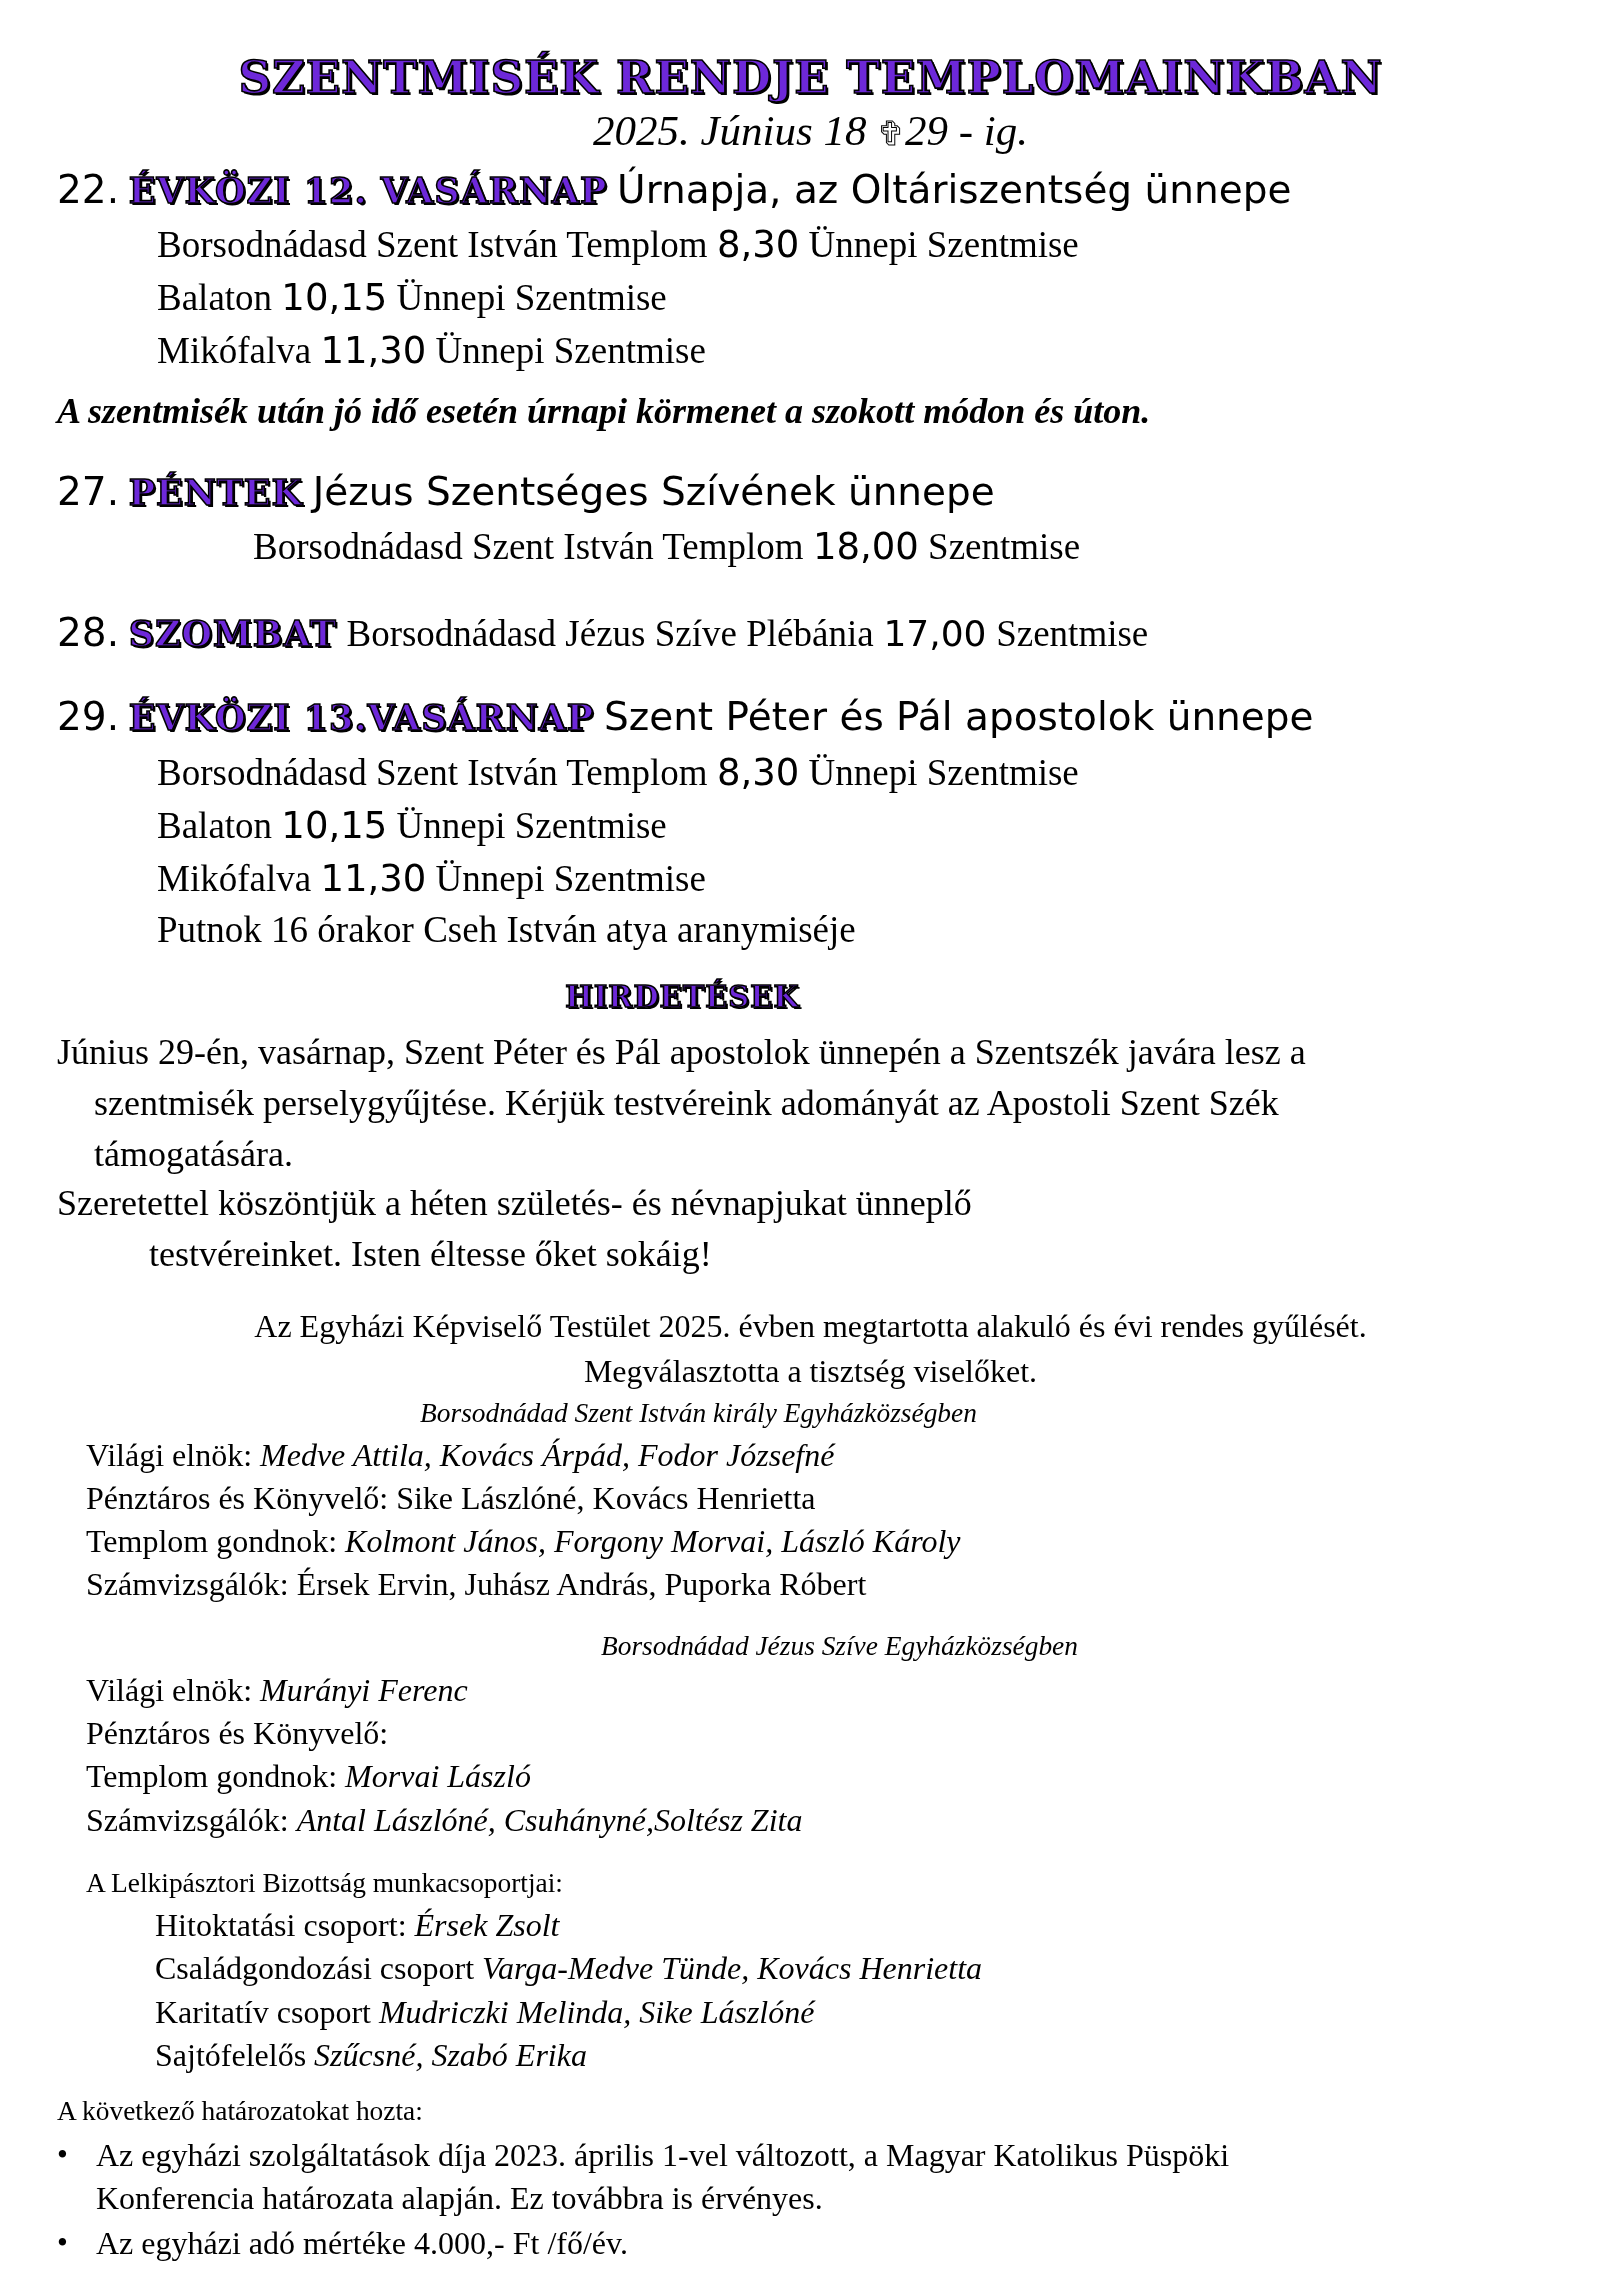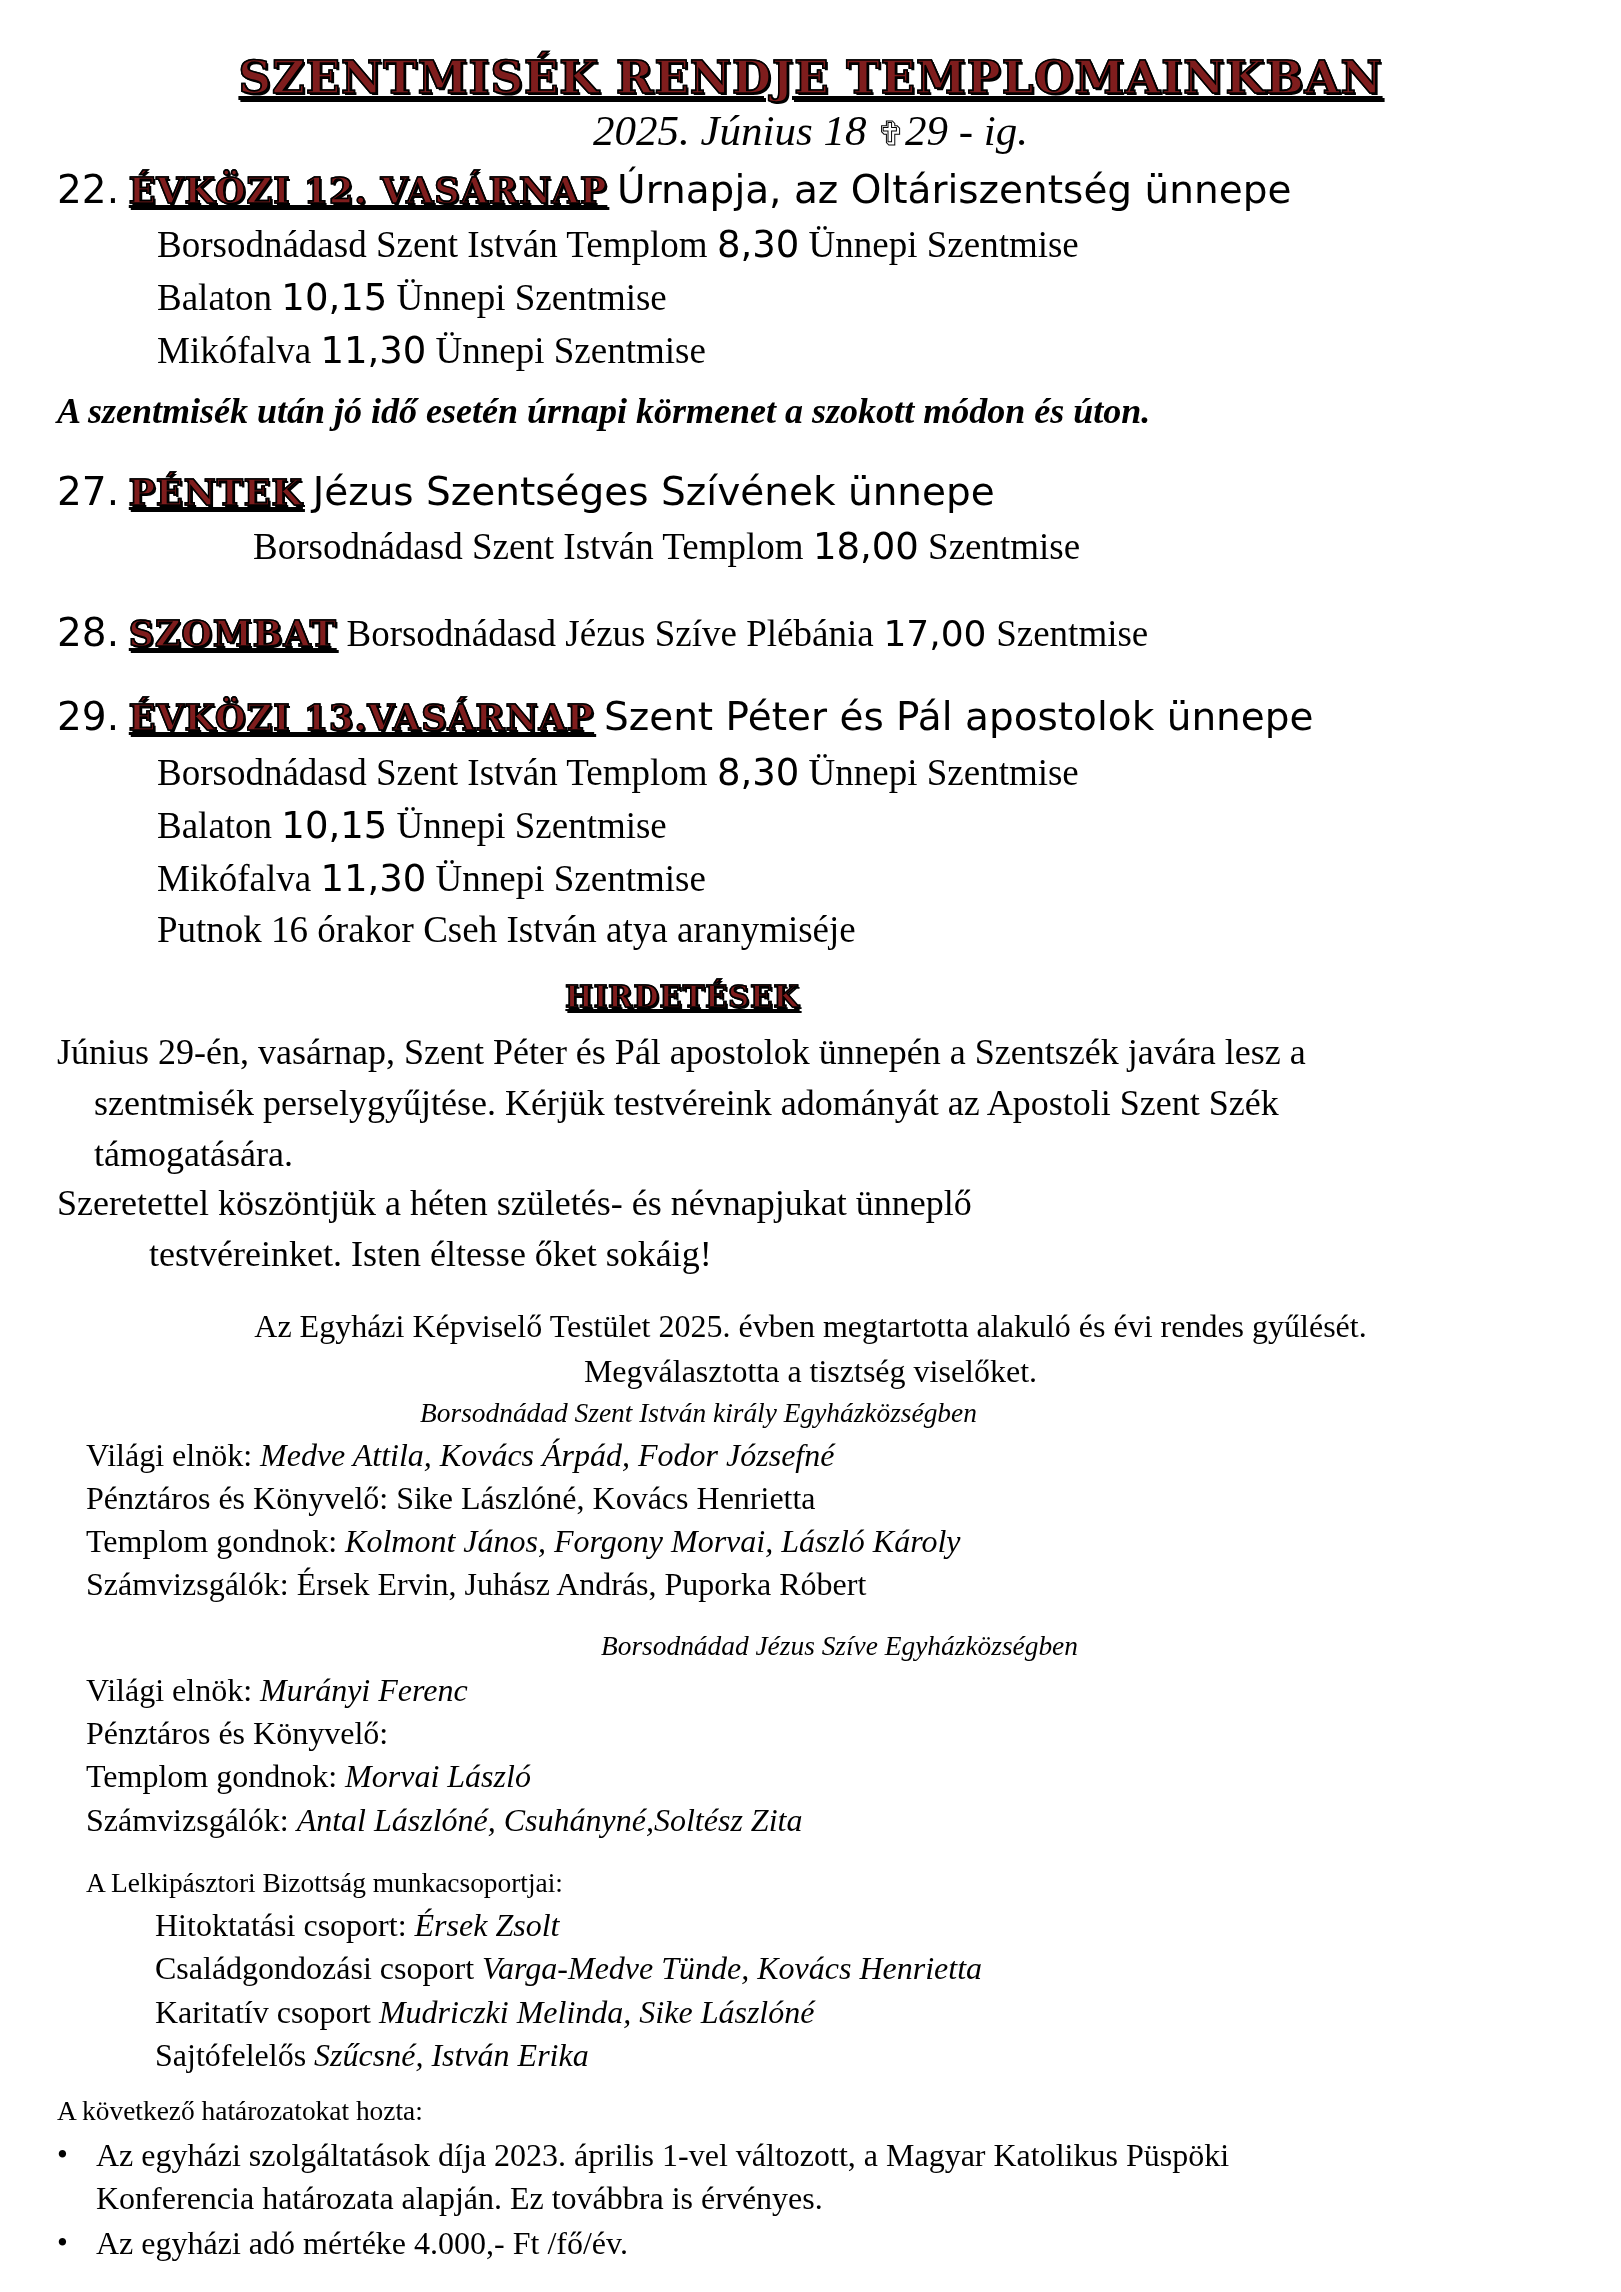--- a/index.html
+++ b/index.html
@@ -1,18 +1,18 @@
 <!DOCTYPE html>
 <html><head>
   <meta charset="utf-8">
   <style>
     html, body { margin: 0; padding: 0; background: #ffffff; }
     body { width: 1621px; height: 2293px; position: relative; overflow: hidden; color: #000; font-family: "Liberation Serif", serif; }
     .abs { position: absolute; white-space: nowrap; }
-    .deco { font-family: "DejaVu Serif", serif; font-weight: bold; text-decoration: underline; letter-spacing: 1px; color: #7f1d1d; -webkit-text-stroke: 1.6px #000; text-shadow: 2px 2px 0 #000; }
+    .deco { font-family: "DejaVu Serif", serif; font-weight: bold; letter-spacing: 1px; color: #6d28d9; -webkit-text-stroke: 1.6px #000; text-shadow: 2px 2px 0 #000; }
     .serif { font-family: "Liberation Serif", serif; }
     .ital { font-style: italic; }
     .title { left: 0; width: 1621px; text-align: center; top: 51px; font-size: 45px; }
     .date { left: 0; width: 1621px; text-align: center; top: 106px; font-size: 43px; font-style: italic; }
     .dayline { left: 57px; font-size: 39px; }
     .dayline .num { font-family: "DejaVu Sans", sans-serif; }
     .dayline .deco { font-size: 35px; }
     .dayline .sub { font-family: "DejaVu Sans", sans-serif; }
     .mass { font-size: 37px; }
     .mass .time { font-family: "DejaVu Sans", sans-serif; }
@@ -86,21 +86,21 @@
 <div class="abs smaller" style="left:0; width:1621px; text-align:center; padding-left:29px; top:1631px;">Borsodnádad Jézus Szíve Egyházközségben</div>
 <div class="abs small" style="left:86px; top:1672px;"><span>Világi elnök:</span> <span class="ital">Murányi Ferenc</span></div>
 <div class="abs small" style="left:86px; top:1715px;"><span>Pénztáros és Könyvelő:</span> <span></span></div>
 <div class="abs small" style="left:86px; top:1758px;"><span>Templom gondnok:</span> <span class="ital">Morvai László</span></div>
 <div class="abs small" style="left:86px; top:1802px;"><span>Számvizsgálók:</span> <span class="ital">Antal Lászlóné, Csuhányné,Soltész Zita</span></div>
 
 <div class="abs" style="left:86px; top:1868px; font-size:27.4px;">A Lelkipásztori Bizottság munkacsoportjai:</div>
 <div class="abs small" style="left:155px; top:1907px;"><span>Hitoktatási csoport:</span> <span class="ital">Érsek Zsolt</span></div>
 <div class="abs small" style="left:155px; top:1950px;"><span>Családgondozási csoport</span> <span class="ital">Varga-Medve Tünde, Kovács Henrietta</span></div>
 <div class="abs small" style="left:155px; top:1994px;"><span>Karitatív csoport</span> <span class="ital">Mudriczki Melinda, Sike Lászlóné</span></div>
-<div class="abs small" style="left:155px; top:2037px;"><span>Sajtófelelős</span> <span class="ital">Szűcsné, István Erika</span></div>
+<div class="abs small" style="left:155px; top:2037px;"><span>Sajtófelelős</span> <span class="ital">Szűcsné, Szabó Erika</span></div>
 
 <div class="abs" style="left:57px; top:2096px; font-size:27.4px;">A következő határozatokat hozta:</div>
 <div class="abs" style="left:57px; top:2137px; font-size:31px;">•</div>
 <div class="abs small" style="left:96px; top:2137px;">Az egyházi szolgáltatások díja 2023. április 1-vel változott, a Magyar Katolikus Püspöki</div>
 <div class="abs small" style="left:96px; top:2180px;">Konferencia határozata alapján. Ez továbbra is érvényes.</div>
 <div class="abs" style="left:57px; top:2225px; font-size:31px;">•</div>
 <div class="abs small" style="left:96px; top:2225px;">Az egyházi adó mértéke 4.000,- Ft /fő/év.</div>
 
 
 </body></html>

